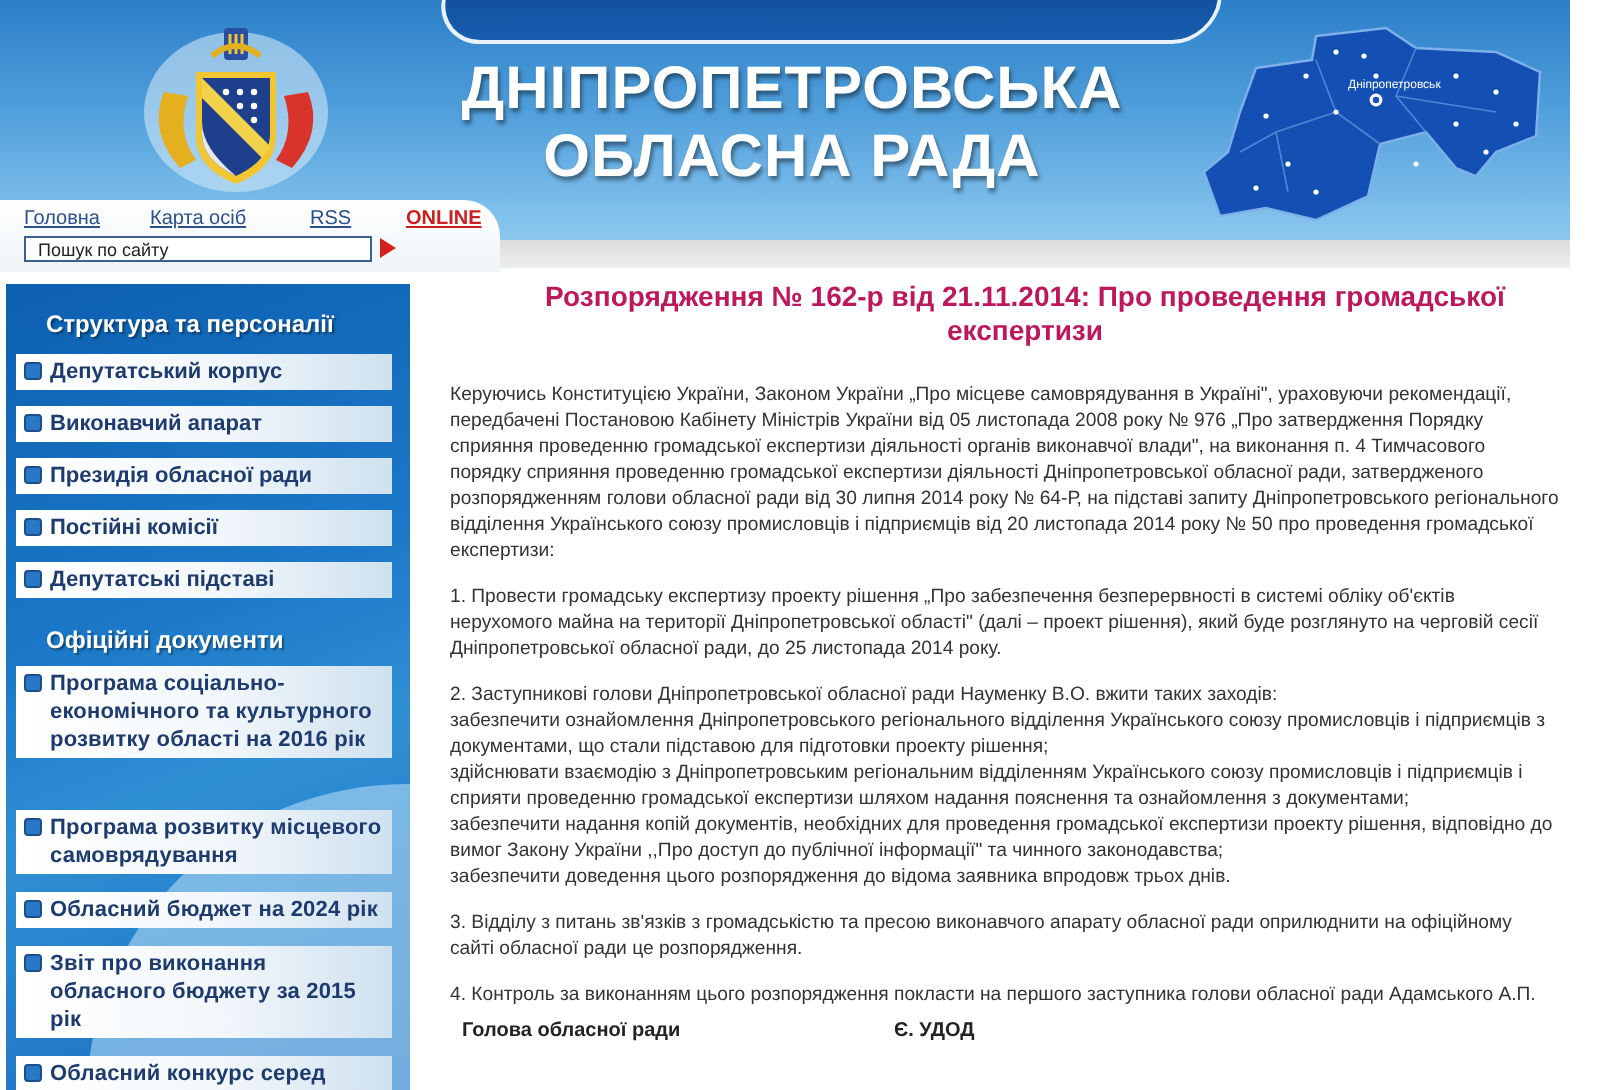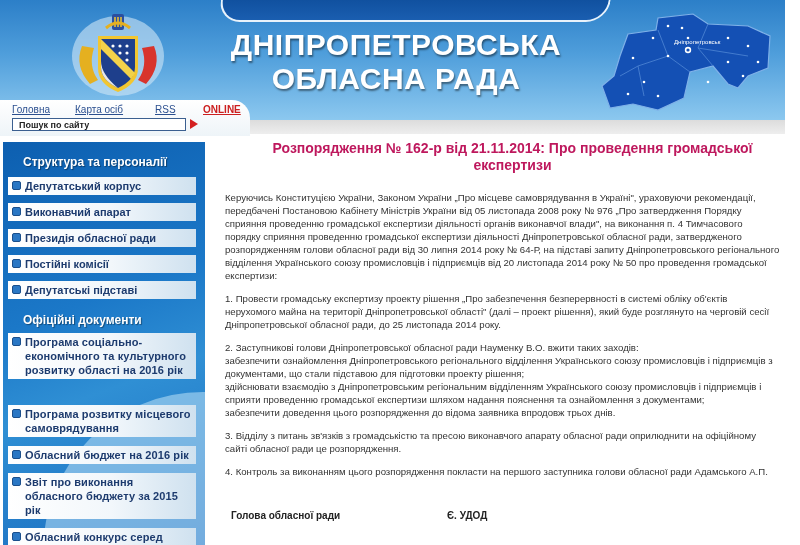--- a/index.html
+++ b/index.html
@@ -41,21 +41,21 @@
     background: linear-gradient(180deg, #dcdcdc, #eeeeee);
   }
   .nav-links { position: absolute; left: 12px; top: 104px; font-size: 10px; }
   .nav-links a {
     position: absolute; white-space: nowrap; color: #2b4f8f; text-decoration: underline;
   }
   .nav-links a.online { color: #cc1f1f; font-weight: bold; }
   .search-input {
     position: absolute; left: 12px; top: 118px; width: 174px; height: 13px;
     border: 1px solid #3b5f90; background: #fff; font-size: 9px; padding: 0 6px;
-    color: #222; font-family: "Liberation Sans", sans-serif; line-height: 11px; font-weight: bold;
+    color: #222; font-family: "Liberation Sans", sans-serif; line-height: 11px;
   }
   .search-go {
     position: absolute; left: 190px; top: 119px; width: 0; height: 0;
     border-top: 5px solid transparent; border-bottom: 5px solid transparent;
     border-left: 8px solid #d42020; cursor: pointer;
   }
 
   
   .sidebar {
     position: absolute; left: 3px; top: 142px; width: 202px; height: 403px;
@@ -190,21 +190,21 @@
   <div class="sb-item multi" style="margin-bottom:26px">
     <span class="bullet"></span>
     <span>Програма соціально-економічного та культурного розвитку області на 2016 рік</span>
   </div>
   <div class="sb-item multi" style="margin-bottom:9px">
     <span class="bullet"></span>
     <span>Програма розвитку місцевого самоврядування</span>
   </div>
   <div class="sb-item multi" style="margin-bottom:9px">
     <span class="bullet"></span>
-    <span>Обласний бюджет на 2016 рік</span>
+    <span>Обласний бюджет на 2024 рік</span>
   </div>
   <div class="sb-item multi" style="margin-bottom:9px">
     <span class="bullet"></span>
     <span>Звіт про виконання обласного бюджету за 2015 рік</span>
   </div>
   <div class="sb-item multi" style="margin-bottom:9px">
     <span class="bullet"></span>
     <span>Обласний конкурс серед посадових осіб органів місцевого самоврядування</span>
   </div>
 
@@ -214,20 +214,21 @@
   <h1 class="doc-title">Розпорядження № 162-р від 21.11.2014: Про проведення громадської експертизи</h1>
 
   <p class="para" style="margin-top:17px">Керуючись Конституцією України, Законом України „Про місцеве самоврядування в Україні", ураховуючи рекомендації, передбачені Постановою Кабінету Міністрів України від 05 листопада 2008 року № 976 „Про затвердження Порядку сприяння проведенню громадської експертизи діяльності органів виконавчої влади", на виконання п. 4 Тимчасового порядку сприяння проведенню громадської експертизи діяльності Дніпропетровської обласної ради, затвердженого розпорядженням голови обласної ради від 30 липня 2014 року № 64-Р, на підставі запиту Дніпропетровського регіонального відділення Українського союзу промисловців і підприємців від 20 листопада 2014 року № 50 про проведення громадської експертизи:</p>
 
   <p class="para" style="margin-top:10px">1. Провести громадську експертизу проекту рішення „Про забезпечення безперервності в системі обліку об'єктів нерухомого майна на території Дніпропетровської області" (далі – проект рішення), який буде розглянуто на черговій сесії Дніпропетровської обласної ради, до 25 листопада 2014 року.</p>
 
   <div style="margin-top:10px">
     <p class="para">2. Заступникові голови Дніпропетровської обласної ради Науменку В.О. вжити таких заходів:</p>
     <p class="para">забезпечити ознайомлення Дніпропетровського регіонального відділення Українського союзу промисловців і підприємців з документами, що стали підставою для підготовки проекту рішення;</p>
     <p class="para">здійснювати взаємодію з Дніпропетровським регіональним відділенням Українського союзу промисловців і підприємців і сприяти проведенню громадської експертизи шляхом надання пояснення та ознайомлення з документами;</p>
+    <p class="para">забезпечити надання копій документів, необхідних для проведення громадської експертизи проекту рішення, відповідно до вимог Закону України ,,Про доступ до публічної інформації" та чинного законодавства;</p>
     <p class="para">забезпечити доведення цього розпорядження до відома заявника впродовж трьох днів.</p>
   </div>
 
   <p class="para" style="margin-top:10px">3. Відділу з питань зв'язків з громадськістю та пресою виконавчого апарату обласної ради оприлюднити на офіційному сайті обласної ради це розпорядження.</p>
 
   <p class="para" style="margin-top:10px">4. Контроль за виконанням цього розпорядження покласти на першого заступника голови обласної ради Адамського А.П.</p>
 
   <div class="sig" style="left:6px">Голова обласної ради</div>
   <div class="sig" style="left:222px">Є. УДОД</div>
 </div>

